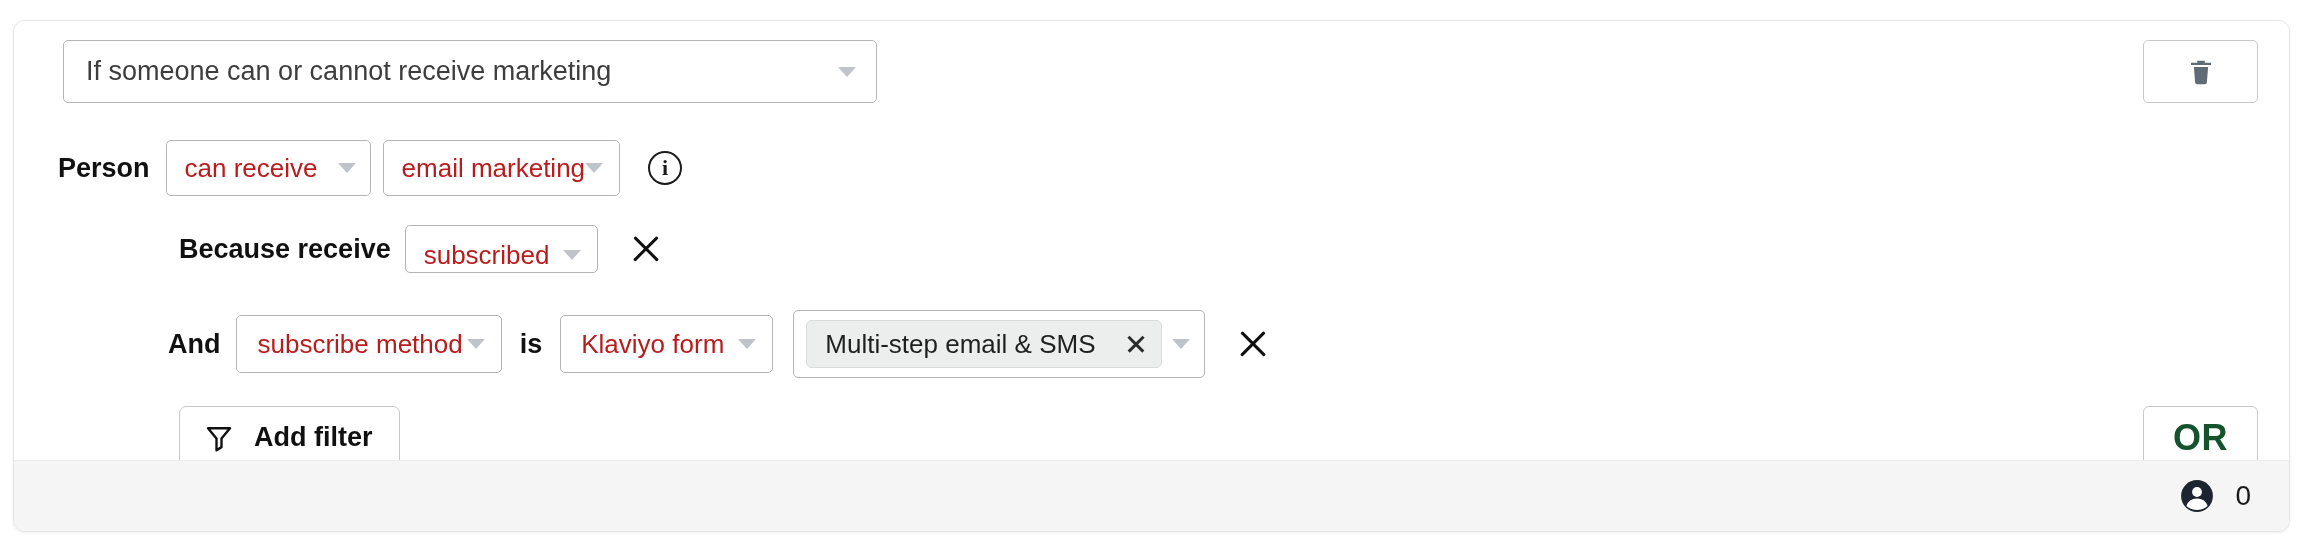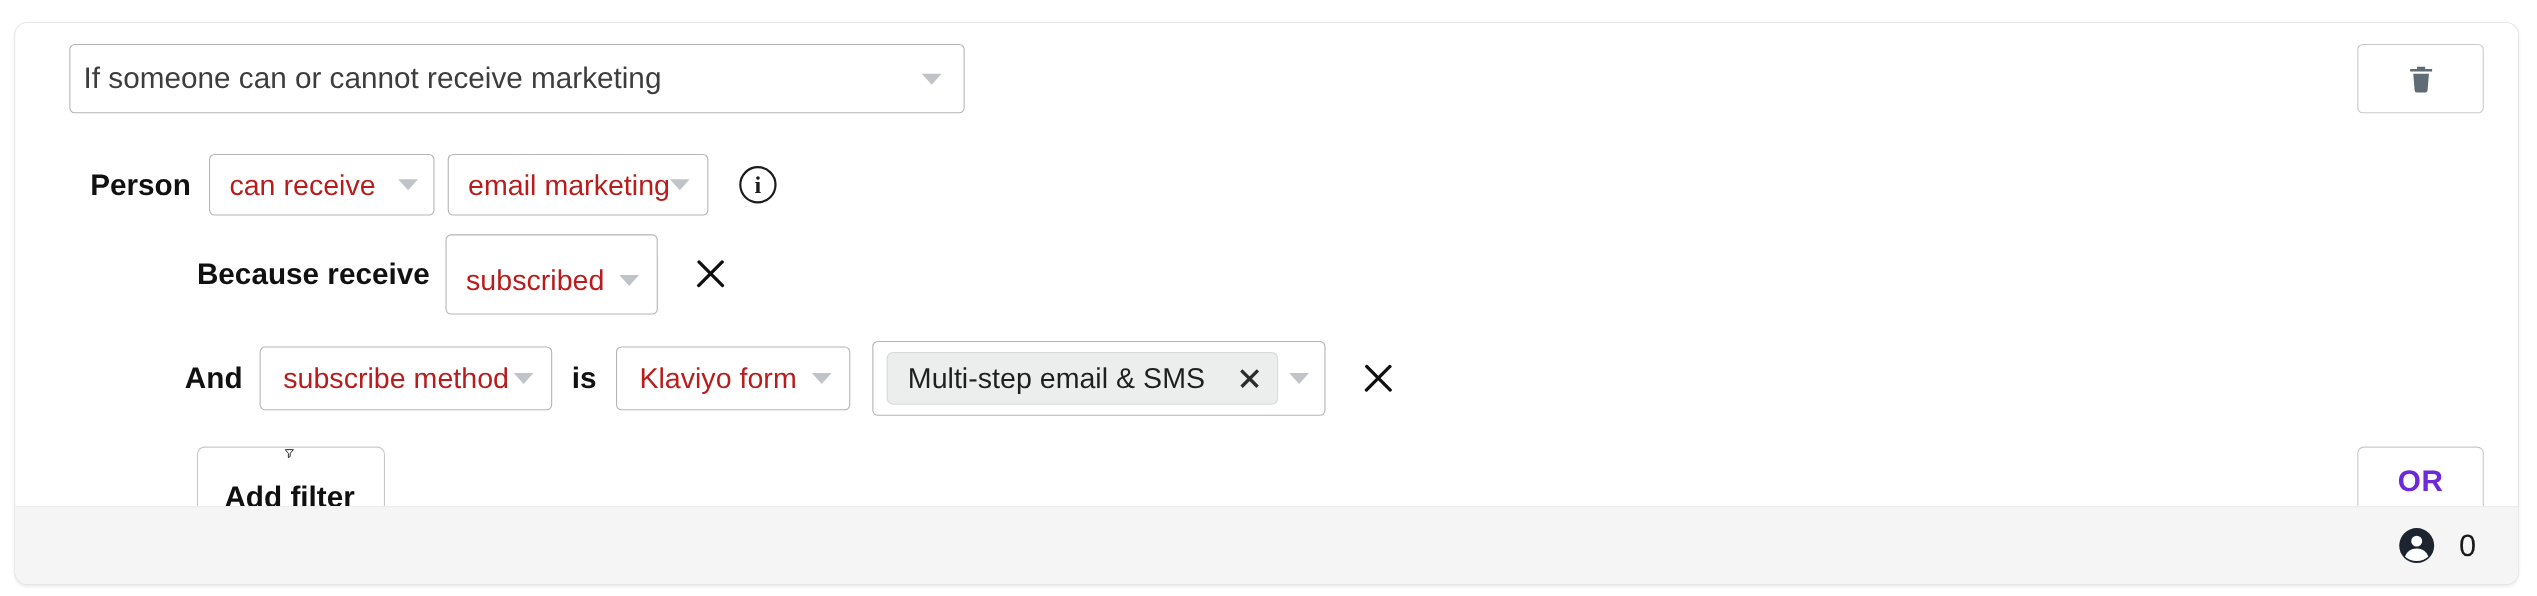--- a/index.html
+++ b/index.html
@@ -71,21 +71,21 @@
     flex: none;
   }
 
   
   .main-select {
     position: absolute;
     left: 49px;
     top: 19px;
     width: 814px;
     height: 63px;
-    padding: 0 20px 0 12px;
+    padding: 0 20px 0 22px;
     justify-content: space-between;
     font-size: 27px;
   }
   .main-select .ctl-text { color: #3d3d3d; }
 
   
   .trash-btn {
     position: absolute;
     right: 31px;
     top: 19px;
@@ -100,21 +100,21 @@
     border-radius: 5px;
     cursor: pointer;
   }
 
   
   .row {
     position: absolute;
     display: flex;
     align-items: center;
   }
-  .row-person { left: 68px; top: 115px; height: 64px; }
+  .row-person { left: 44px; top: 115px; height: 64px; }
 
   .row-label {
     font-size: 27px;
     font-weight: bold;
     color: #111111;
     white-space: nowrap;
   }
 
   .sel-can-receive {
     margin-left: 16px;
@@ -145,21 +145,21 @@
     color: #1c1c1c;
     line-height: 1;
     cursor: pointer;
     flex: none;
   }
 
   
   .row-because { left: 165px; top: 198px; height: 60px; }
   .sel-subscribed {
     margin-left: 14px;
-    height: 73px;
+    height: 48px;
     padding: 12px 16px 0 18px;
     gap: 14px;
   }
 
   
   .x-btn {
     margin-left: 26px;
     width: 44px;
     height: 44px;
     position: relative;
@@ -251,40 +251,39 @@
     align-items: center;
     gap: 20px;
     padding: 0 26px 0 24px;
     background: #ffffff;
     border: 1px solid #c9c9c9;
     border-radius: 7px;
     font-size: 27px;
     font-weight: bold;
     color: #101010;
     cursor: pointer;
-    flex-direction: column;
   }
 
   .or-btn {
     position: absolute;
     right: 31px;
     top: 385px;
     width: 115px;
     height: 63px;
     box-sizing: border-box;
     display: flex;
     align-items: center;
     justify-content: center;
     background: #ffffff;
     border: 1px solid #c9c9c9;
     border-radius: 6px;
-    font-size: 27px;
+    font-size: 36px;
     font-weight: bold;
     letter-spacing: 0.5px;
-    color: #6d28d9;
+    color: #14532d;
     cursor: pointer;
   }
 
   
   .card-footer {
     position: absolute;
     left: 0;
     right: 0;
     bottom: 0;
     height: 71px;

